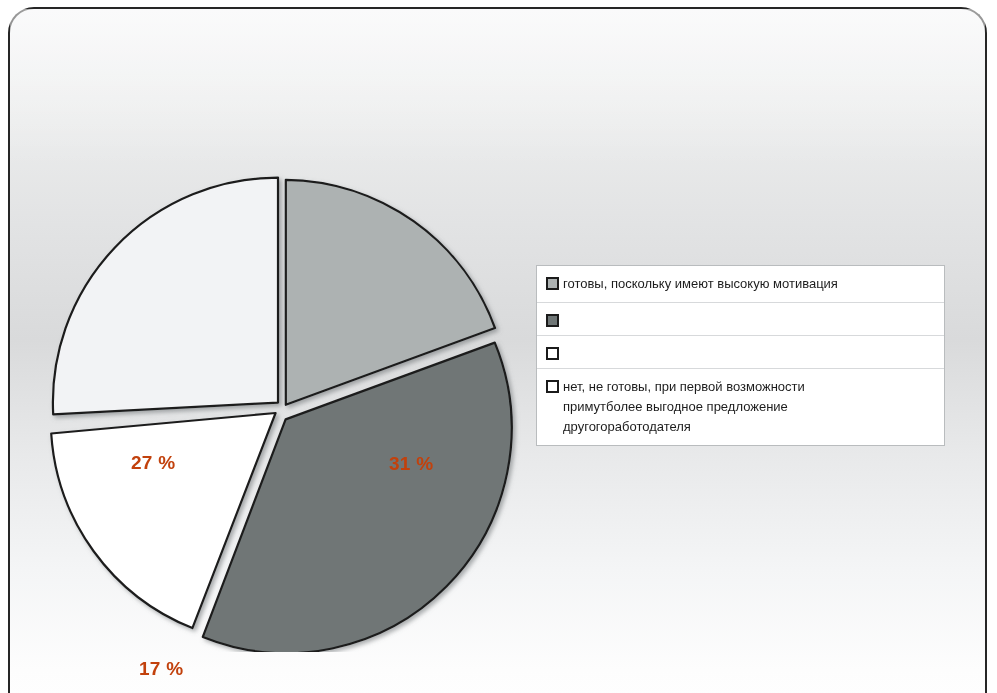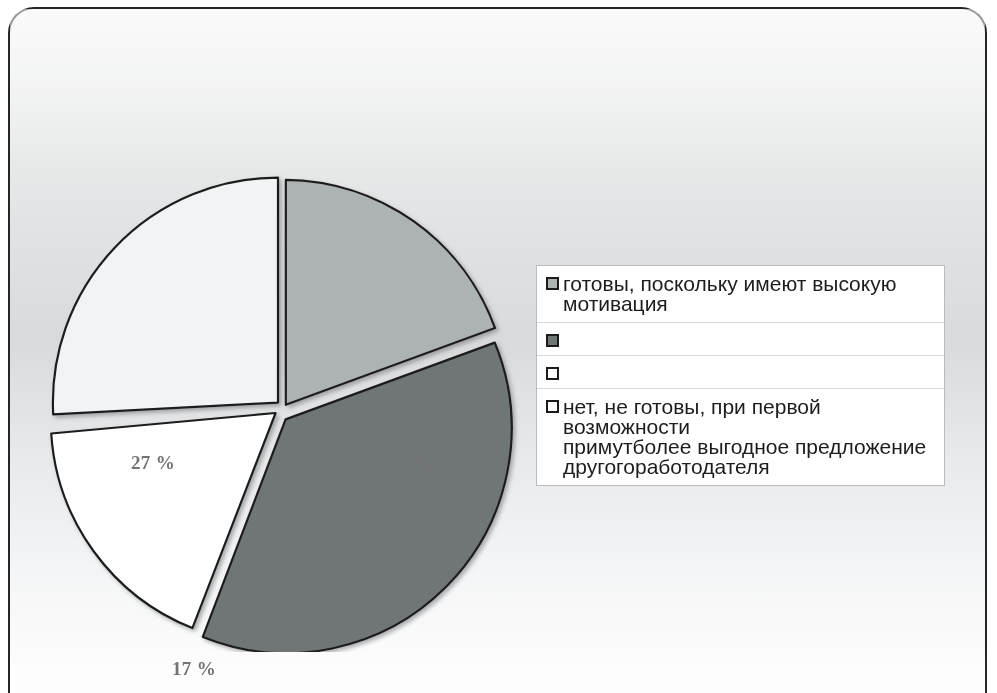--- a/index.html
+++ b/index.html
@@ -50,27 +50,26 @@
     top: 168px;
     width: 484px;
     height: 484px;
   }
   #pie-svg { display: block; width: 484px; height: 484px; }
 
   .slice-label {
     position: absolute;
     font-size: 19px;
     font-weight: bold;
-    color: #737373;
+    color: #c2410c;
     letter-spacing: 0.3px;
     white-space: nowrap;
-    font-family: Liberation Serif, serif;
   }
   #label-0 { left: 349px; top: 285px; }
-  #label-2 { left: 99px;  top: 490px; margin-left: 33px; }
+  #label-2 { left: 99px;  top: 490px; }
   #label-3 { left: 91px;  top: 284px; }
 
   
   #legend {
     position: absolute;
     left: 536px;
     top: 265px;
     width: 409px;
     background: #ffffff;
     border: 1px solid #b9bcbe;
@@ -88,21 +87,21 @@
   .swatch {
     flex: 0 0 auto;
     width: 13px;
     height: 13px;
     margin-top: 3px;
     margin-right: 4px;
     border: 2px solid #1b1b1b;
     box-sizing: border-box;
   }
   .legend-text {
-    font-size: 21px;
+    font-size: 13px;
     line-height: 20px;
     color: #1d1d1d;
     white-space: pre-line;
   }
 </style>
 </head>
 <body>
 
 <div id="page">
 

